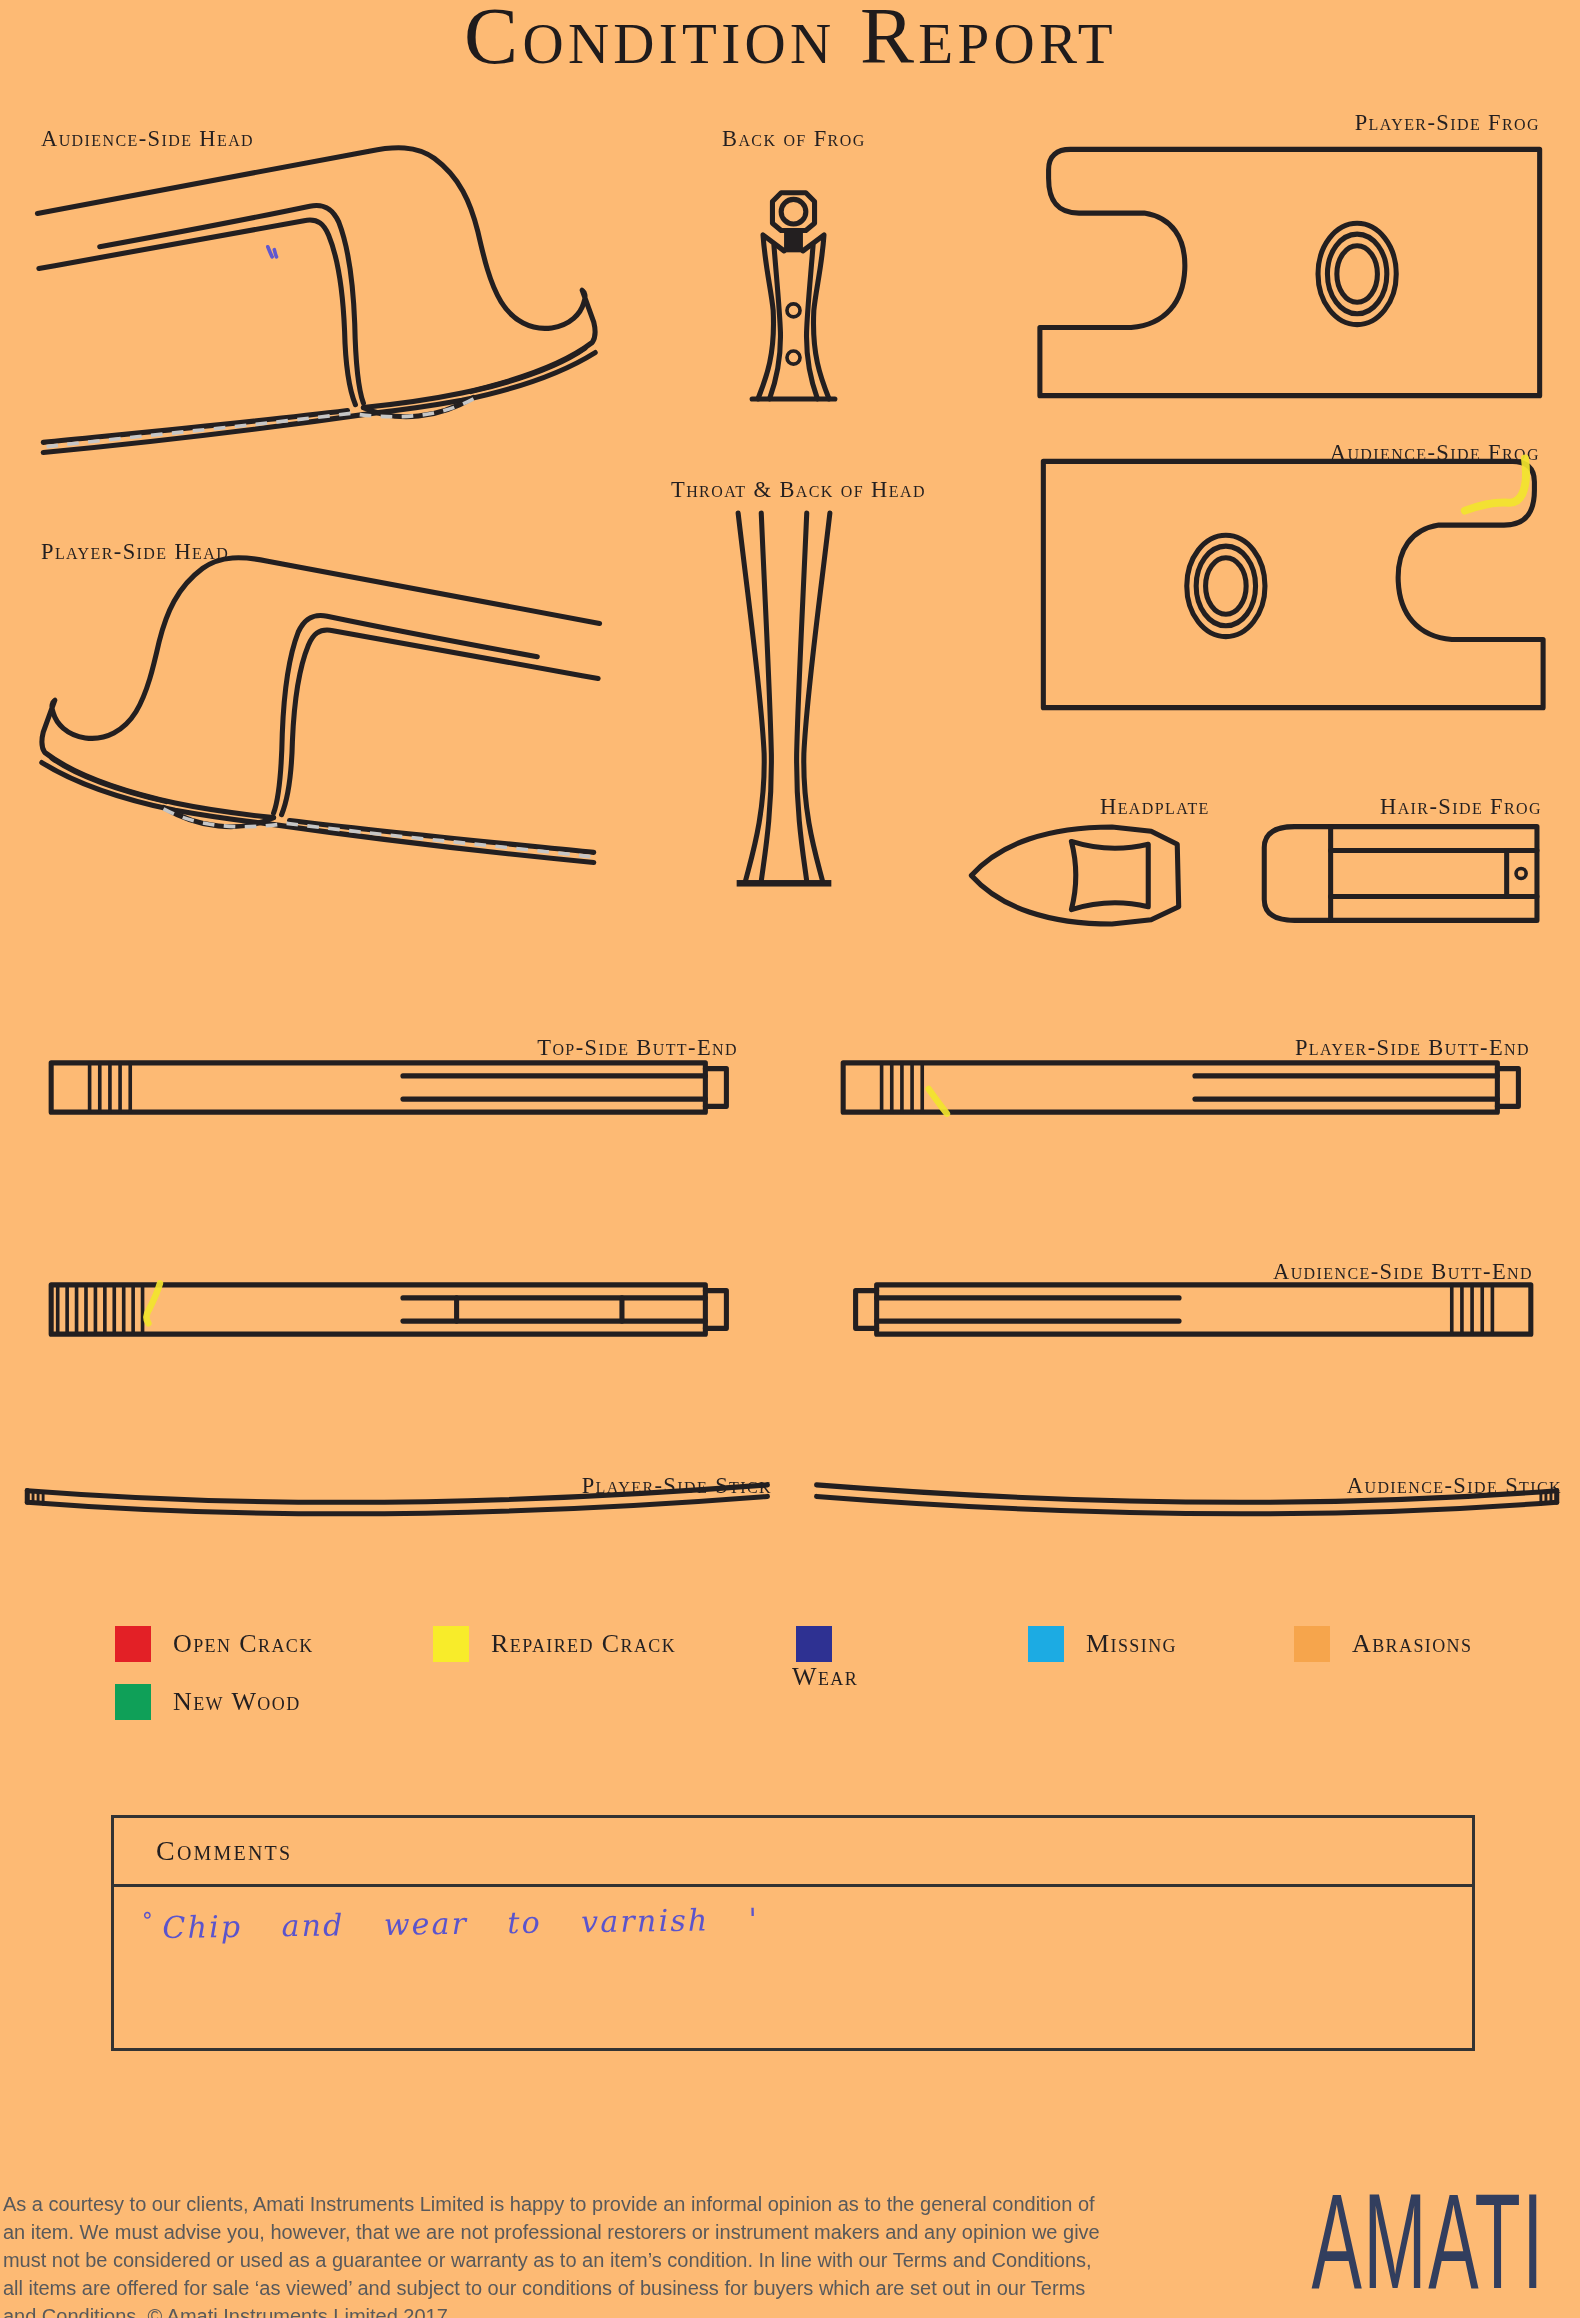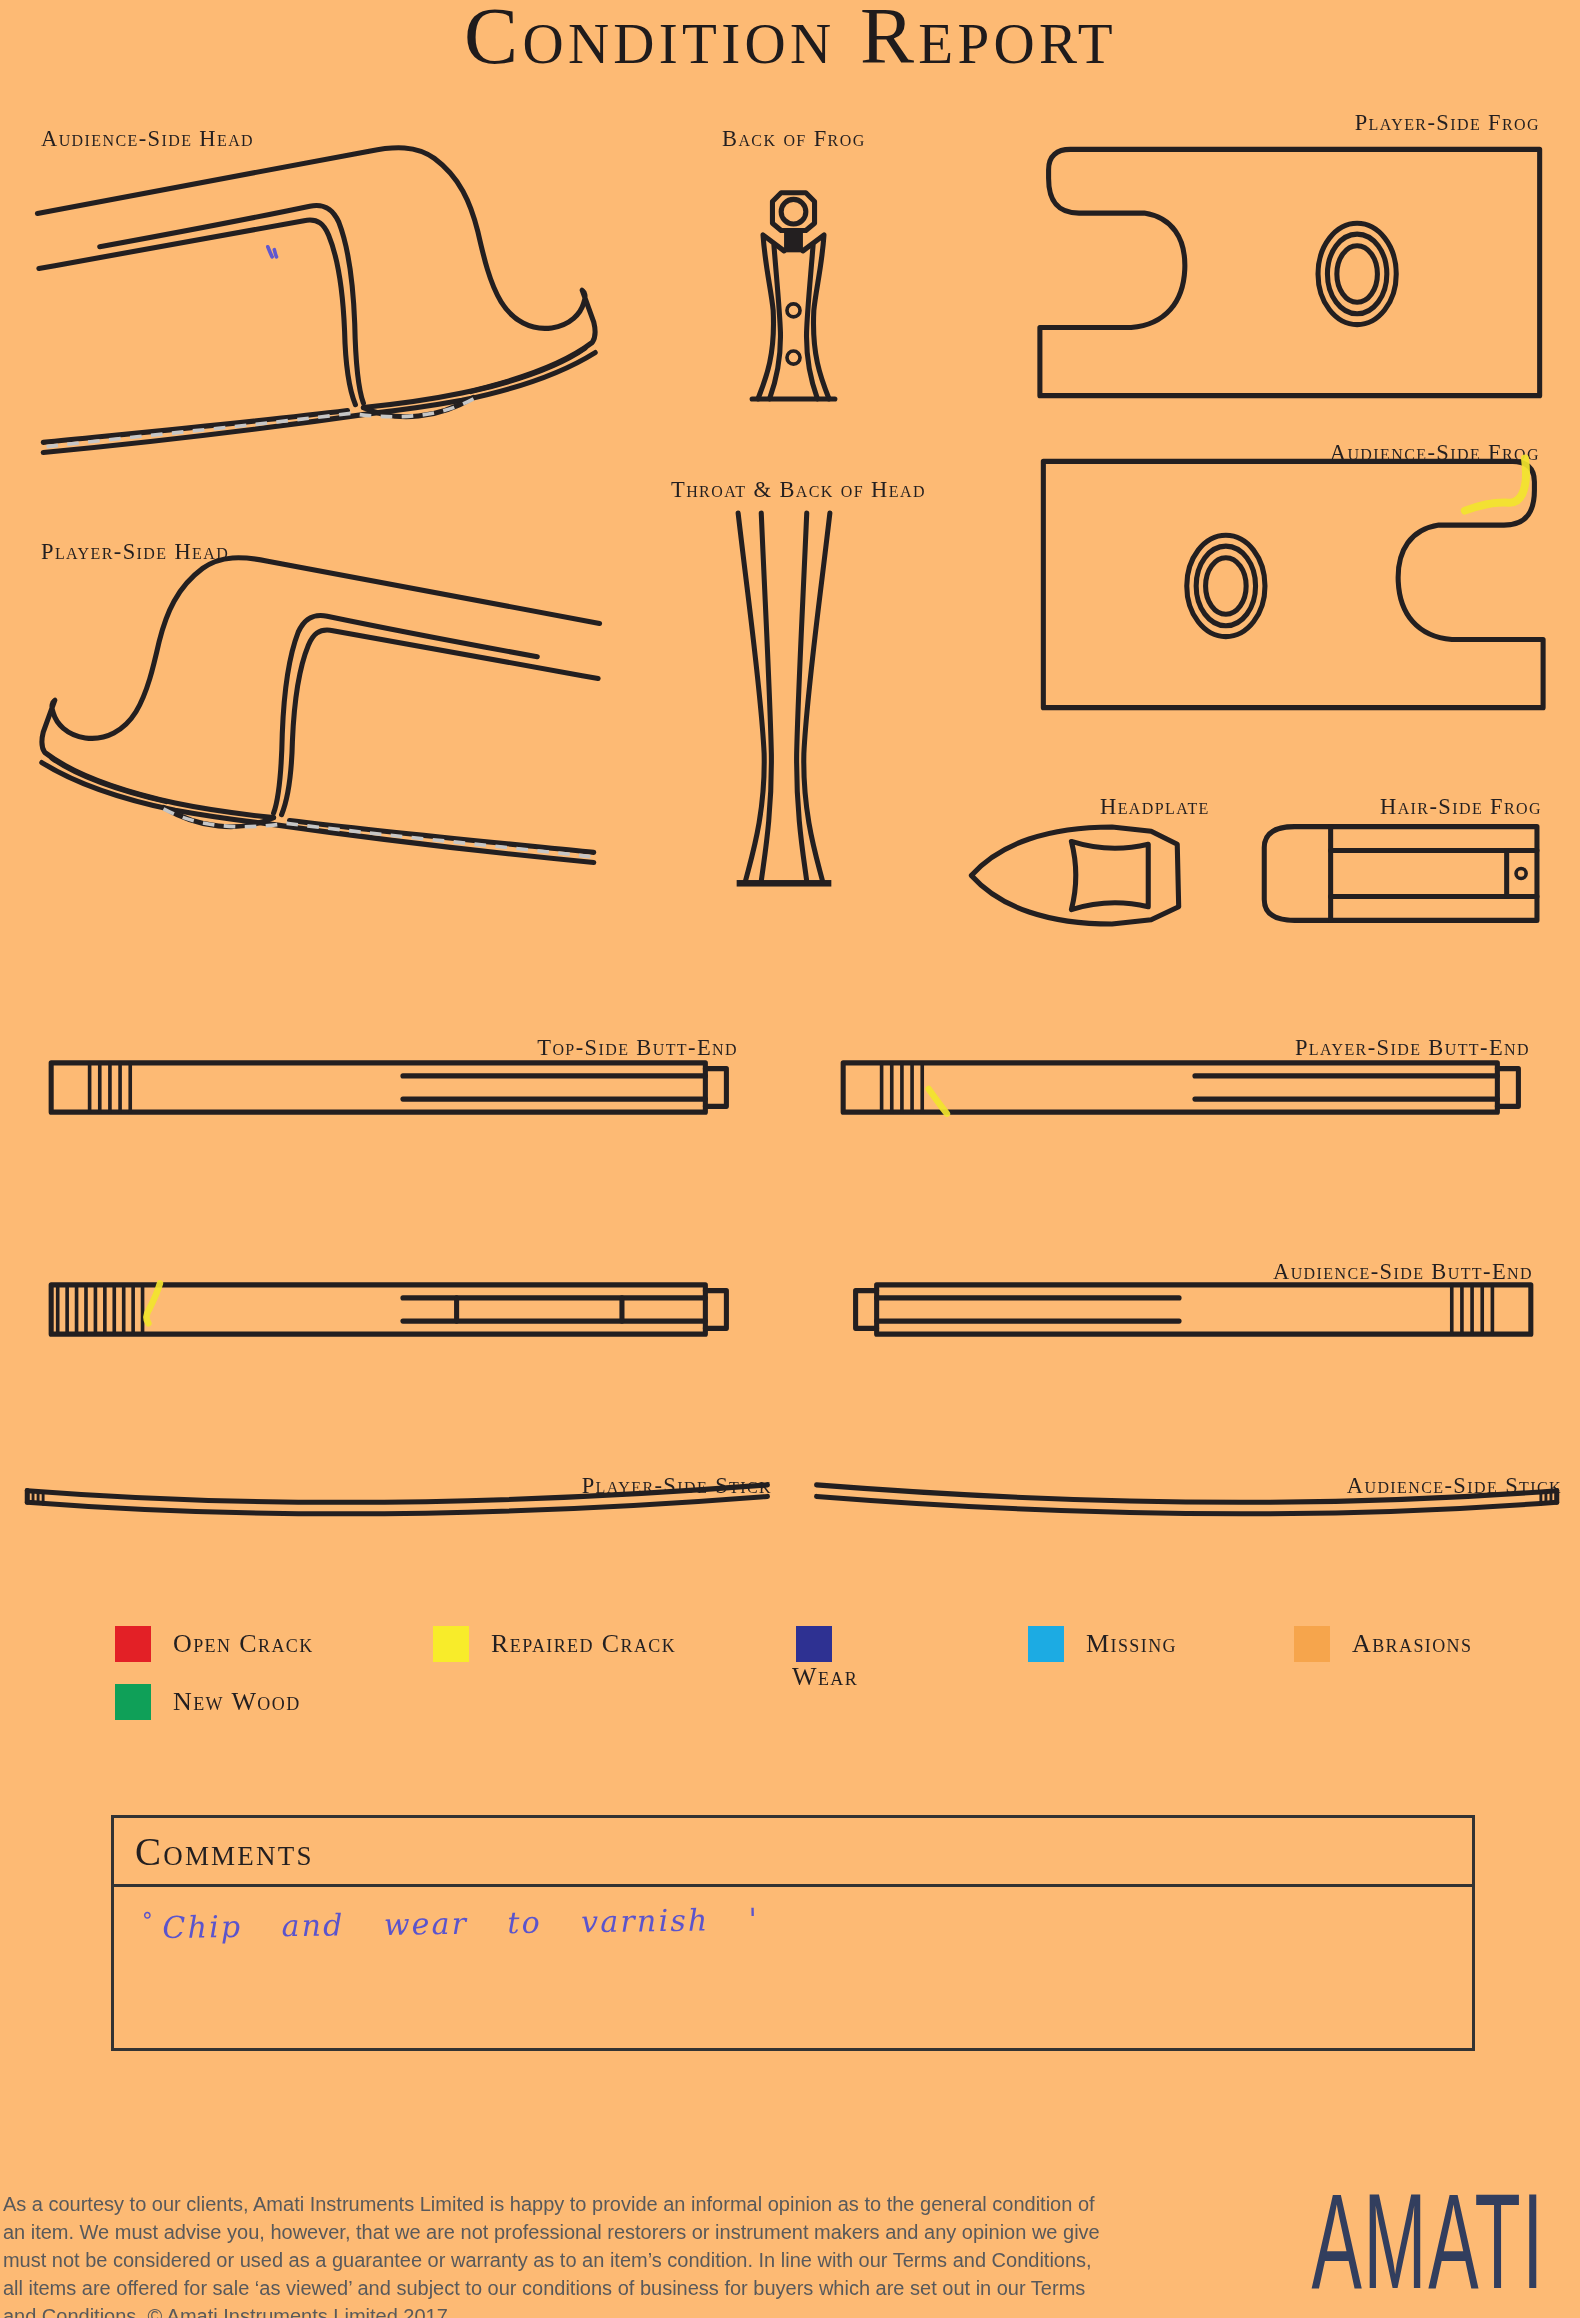--- a/index.html
+++ b/index.html
@@ -17,21 +17,21 @@
   .thin{stroke-width:5;}
   .dash{stroke:#c6c6c6;stroke-width:5;fill:none;stroke-dasharray:16 13;}
   .fillink{fill:#231f20;stroke:none;}
   .mark{fill:none;stroke-linecap:round;stroke-linejoin:round;}
   .legend-item{position:absolute;display:flex;align-items:center;}
   .legend-swatch{width:36px;height:36px;margin-right:22px;flex:0 0 auto;}
   .legend-label{font-size:26px;font-variant:small-caps;letter-spacing:1.4px;white-space:nowrap;text-align:center;}
   .comments-box{position:absolute;left:111px;top:1815px;width:1358px;height:230px;
                 border:3.6px solid #333333;}
   .comments-head{height:66px;border-bottom:3.6px solid #333333;display:flex;align-items:center;}
-  .comments-title{font-size:39px;font-variant:small-caps;letter-spacing:2.2px;margin-left:21px;}
+  .comments-title{font-size:28px;font-variant:small-caps;letter-spacing:2.2px;margin-left:42px;}
   .handwriting{position:absolute;left:27.5px;top:86px;font-size:30px;font-style:italic;
                font-family:"DejaVu Serif",serif;letter-spacing:2.2px;word-spacing:27.5px;
                transform:rotate(-0.8deg);white-space:nowrap;}
   .hw-bullet{font-size:22px;vertical-align:10px;margin-right:7.2px;}
   .footer-text{position:absolute;left:2.9px;top:2190px;width:1109px;
                font-family:"Liberation Sans",sans-serif;font-size:20px;line-height:28px;
                color:#58595b;}
   .brand{position:absolute;right:36px;top:2174px;font-family:"Liberation Sans",sans-serif;
          font-size:135px;line-height:1;color:#323e5e;letter-spacing:2.9px;
          transform:scaleX(0.56);transform-origin:right top;white-space:nowrap;}

